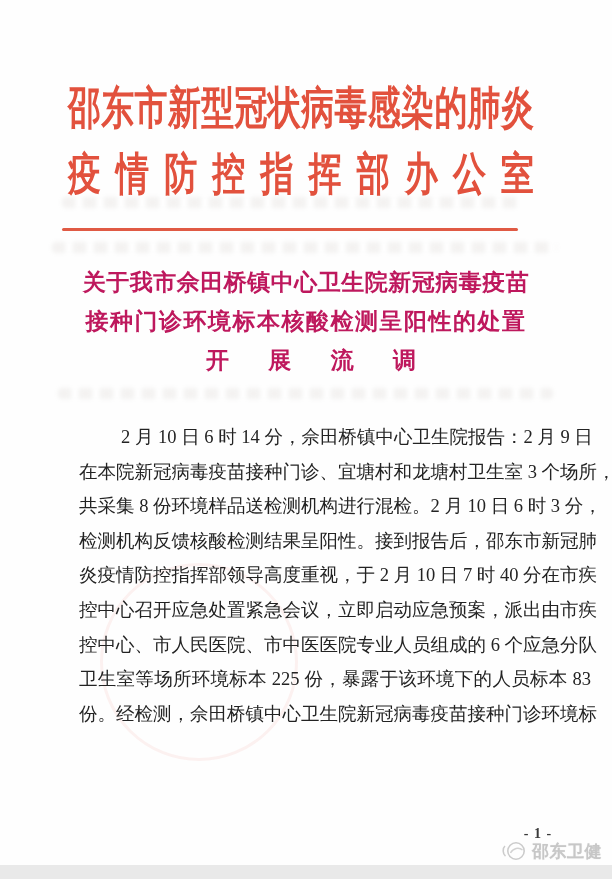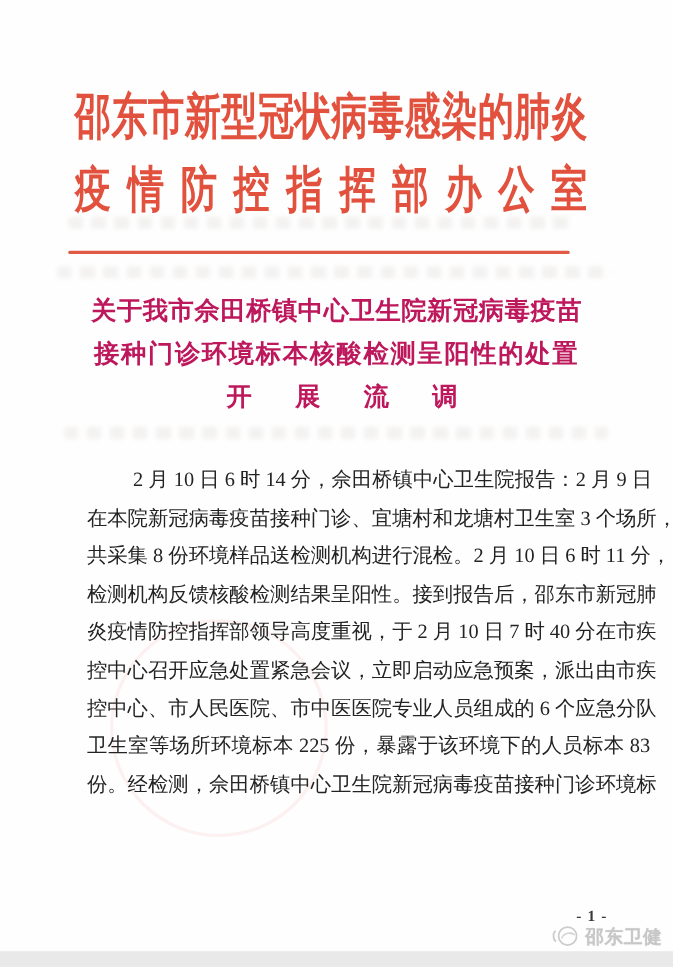--- a/index.html
+++ b/index.html
@@ -100,21 +100,21 @@
   <div class="doc-title-line t2">接种门诊环境标本核酸检测呈阳性的处置</div>
   <div class="doc-title-line t3">开展流调</div>
 
   <div class="ghost-strip g3"></div>
 
   <div class="seal-bleed"></div>
 
   <div class="body-block">
     <div class="body-line indent">2 月 10 日 6 时 14 分，佘田桥镇中心卫生院报告：2 月 9 日</div>
     <div class="body-line">在本院新冠病毒疫苗接种门诊、宜塘村和龙塘村卫生室 3 个场所，</div>
-    <div class="body-line">共采集 8 份环境样品送检测机构进行混检。2 月 10 日 6 时 11 分，</div>
+    <div class="body-line">共采集 8 份环境样品送检测机构进行混检。2 月 10 日 6 时 3 分，</div>
     <div class="body-line">检测机构反馈核酸检测结果呈阳性。接到报告后，邵东市新冠肺</div>
     <div class="body-line">炎疫情防控指挥部领导高度重视，于 2 月 10 日 7 时 40 分在市疾</div>
     <div class="body-line">控中心召开应急处置紧急会议，立即启动应急预案，派出由市疾</div>
     <div class="body-line">控中心、市人民医院、市中医医院专业人员组成的 6 个应急分队</div>
     <div class="body-line">卫生室等场所环境标本 225 份，暴露于该环境下的人员标本 83</div>
     <div class="body-line">份。经检测，佘田桥镇中心卫生院新冠病毒疫苗接种门诊环境标</div>
   </div>
 
   <div class="page-number">- 1 -</div>
 

